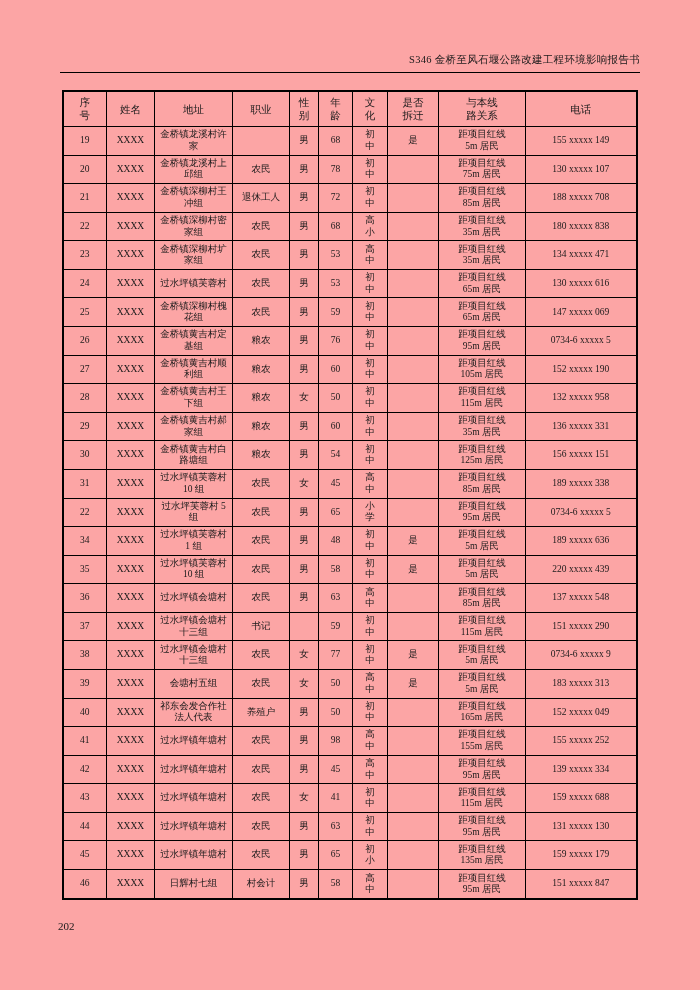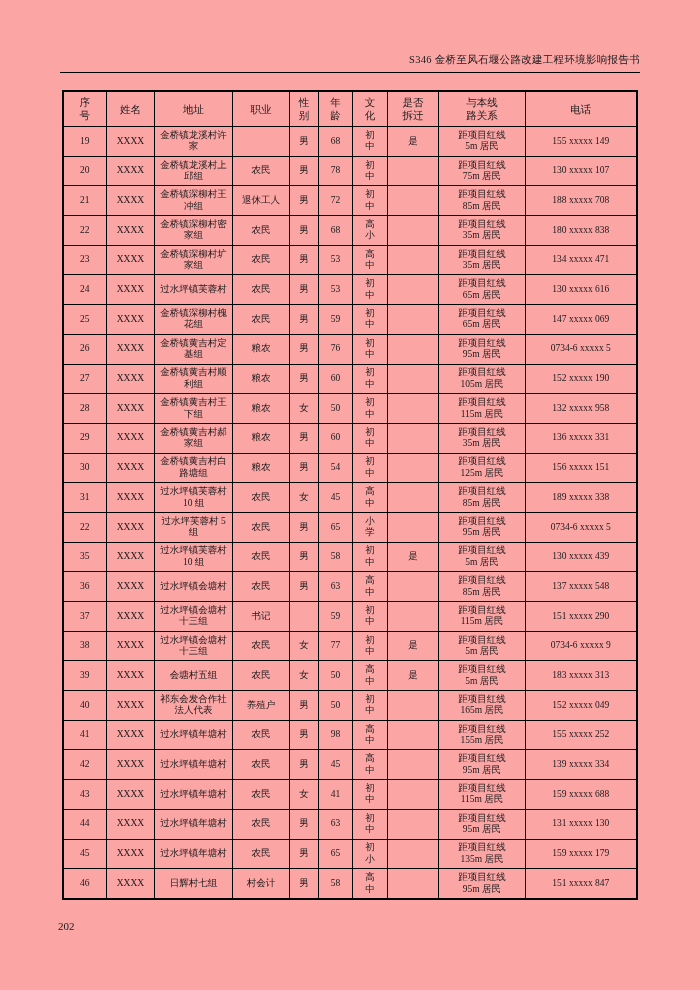--- a/index.html
+++ b/index.html
@@ -262,32 +262,46 @@
           <td>男</td>
           <td>65</td>
           <td>小
 学</td>
           <td></td>
           <td>距项目红线
 95m 居民</td>
           <td>0734-6 xxxxx 5</td>
         </tr>
         <tr>
+          <td>34</td>
+          <td>XXXX</td>
+          <td>过水坪镇芙蓉村 1 组</td>
+          <td>农民</td>
+          <td>男</td>
+          <td>48</td>
+          <td>初
+中</td>
+          <td>是</td>
+          <td>距项目红线
+5m 居民</td>
+          <td>189 xxxxx 636</td>
+        </tr>
+        <tr>
           <td>35</td>
           <td>XXXX</td>
           <td>过水坪镇芙蓉村 10 组</td>
           <td>农民</td>
           <td>男</td>
           <td>58</td>
           <td>初
 中</td>
           <td>是</td>
           <td>距项目红线
 5m 居民</td>
-          <td>130 xxxxx 439</td>
+          <td>220 xxxxx 439</td>
         </tr>
         <tr>
           <td>36</td>
           <td>XXXX</td>
           <td>过水坪镇会塘村</td>
           <td>农民</td>
           <td>男</td>
           <td>63</td>
           <td>高
 中</td>

